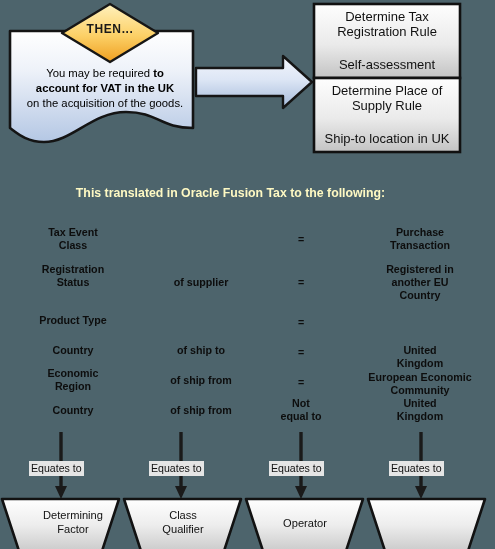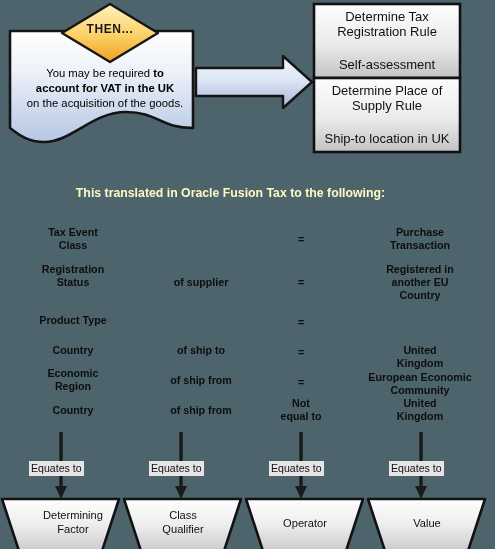--- a/index.html
+++ b/index.html
@@ -241,15 +241,14 @@
   <div class="equates" style="left:29px;">Equates to</div>
   <div class="equates" style="left:149px;">Equates to</div>
   <div class="equates" style="left:269px;">Equates to</div>
   <div class="equates" style="left:389px;">Equates to</div>
 
   <div class="trap-label" style="left:18px;width:110px;">Determining
 Factor</div>
   <div class="trap-label" style="left:128px;width:110px;">Class
 Qualifier</div>
   <div class="trap-label" style="left:250px;width:110px;top:516px;">Operator</div>
-  <div class="trap-label" style="left:372px;width:110px;top:516px;">Value</div>
 
 </div>
 
 </body></html>

